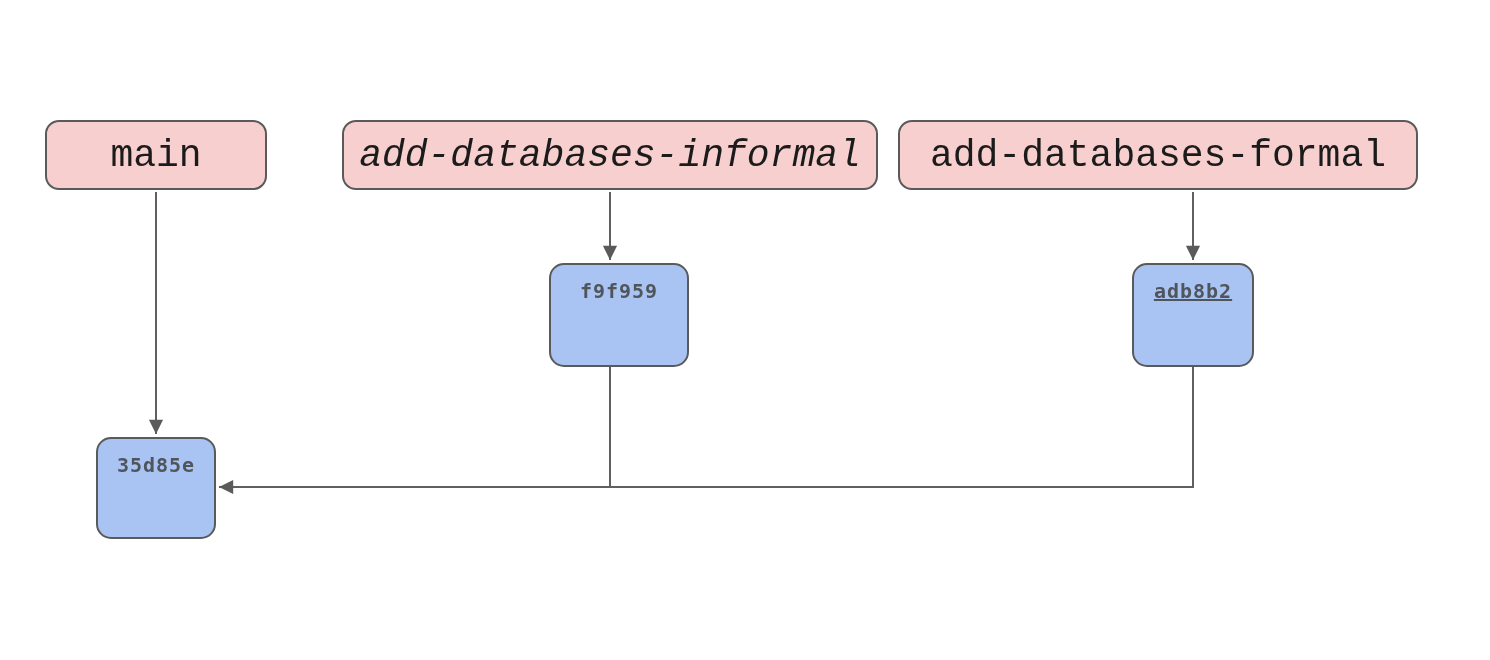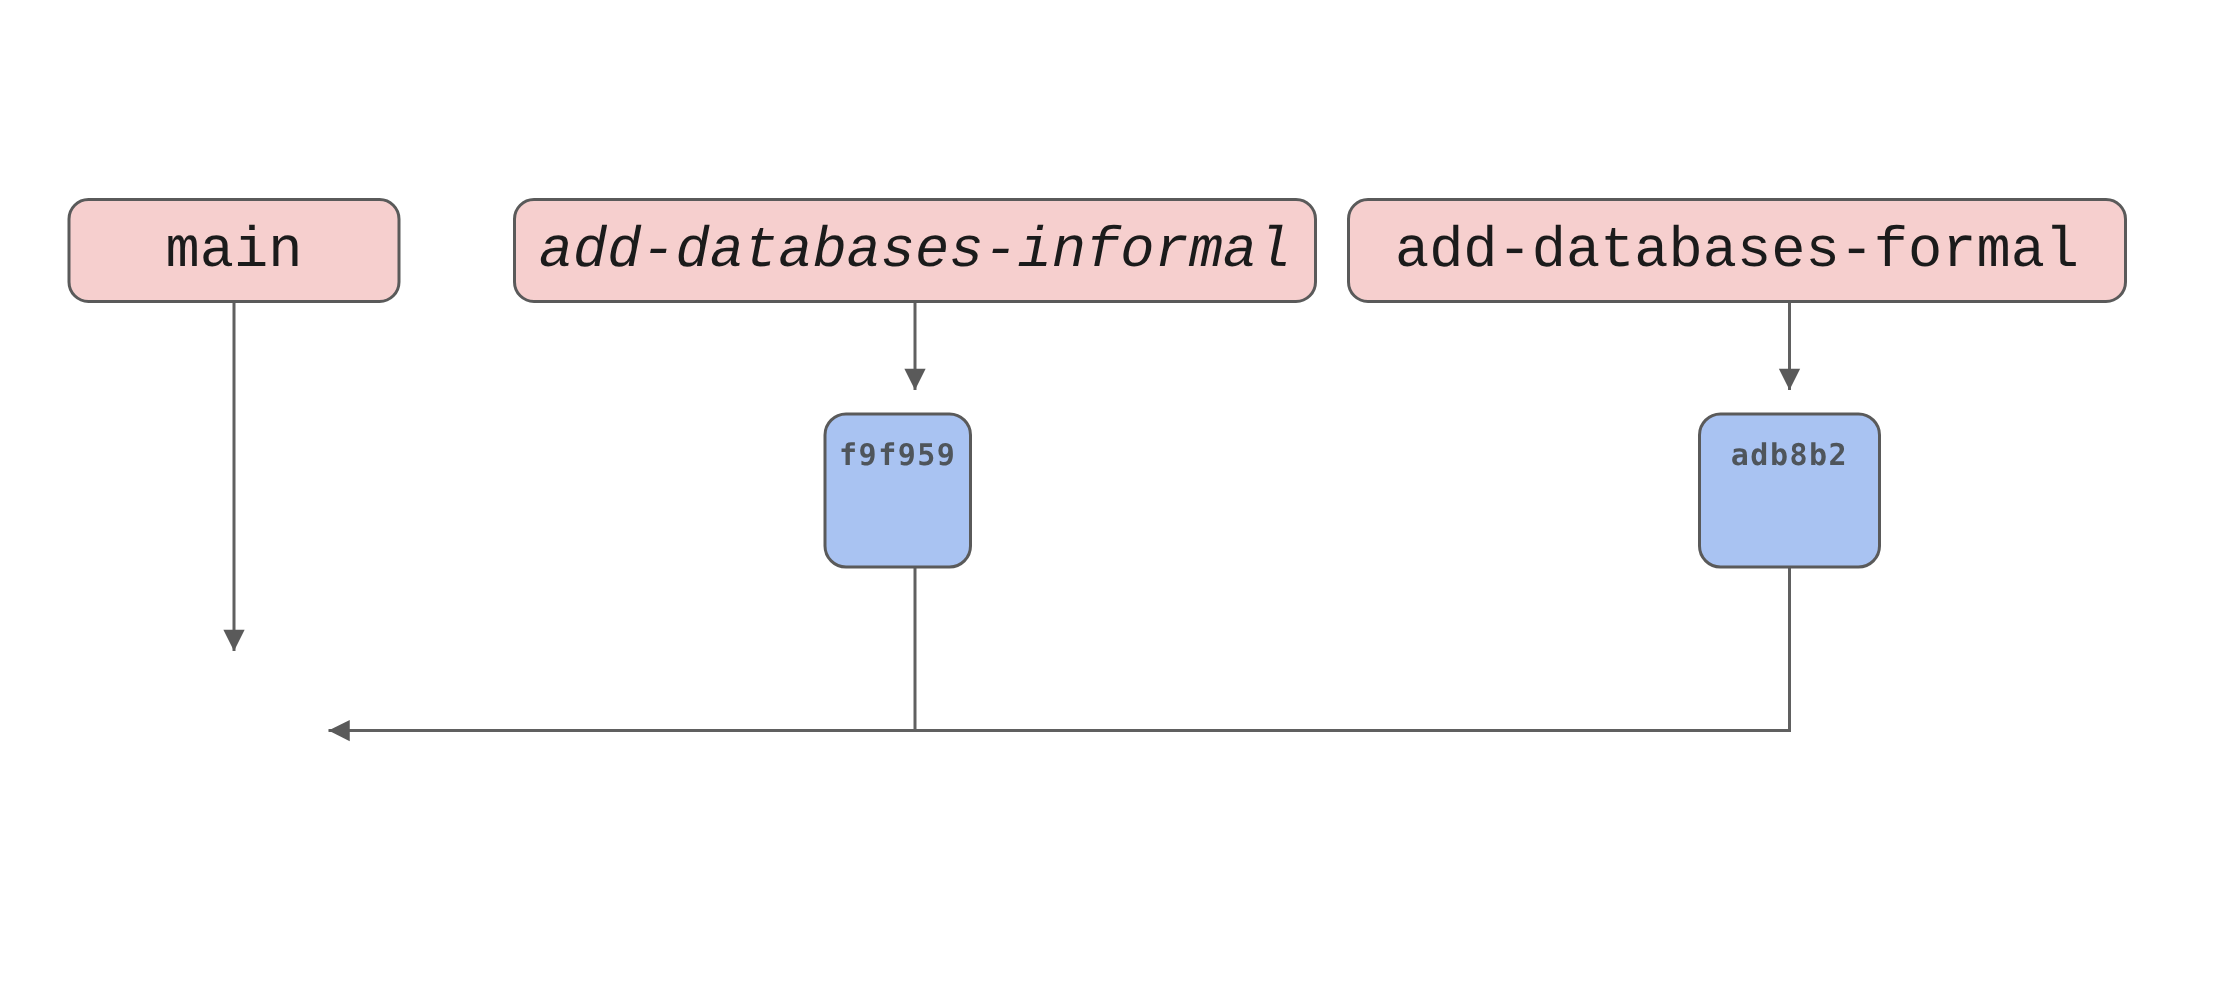--- a/index.html
+++ b/index.html
@@ -21,21 +21,20 @@
     top: 0;
     width: 1490px;
     height: 660px;
   }
   .node {
     position: absolute;
     box-sizing: border-box;
     border: 2px solid #5a5a5a;
     display: flex;
     justify-content: center;
-    margin-top: 12px;
   }
   .branch-pill {
     background: #f6cfce;
     border-radius: 14px;
     align-items: center;
     font-size: 38px;
     color: #1b1b1b;
     white-space: nowrap;
   }
   .commit-box {
@@ -78,22 +77,25 @@
   </div>
 
   <div class="node branch-pill" style="left:342px; top:120px; width:536px; height:70px;font-style:italic;">
     <span>add-databases-informal</span>
   </div>
 
   <div class="node branch-pill" style="left:898px; top:120px; width:520px; height:70px;">
     <span>add-databases-formal</span>
   </div>
 
-  <div class="node commit-box" style="left:549px; top:263px; width:99px; height:104px;">
+  <div class="node commit-box" style="left:549px; top:263px; width:140px; height:104px;">
     <span>f9f959</span>
   </div>
 
-  <div class="node commit-box" style="left:1132px; top:263px; width:122px; height:104px;">
+  <div class="node commit-box" style="left:1132px; top:263px; width:122px; height:104px;text-decoration:underline;">
     <span>adb8b2</span>
   </div>
 
+  <div class="node commit-box" style="left:96px; top:437px; width:120px; height:102px;">
+    <span>35d85e</span>
+  </div>
 
 </div>
 
 </body></html>

